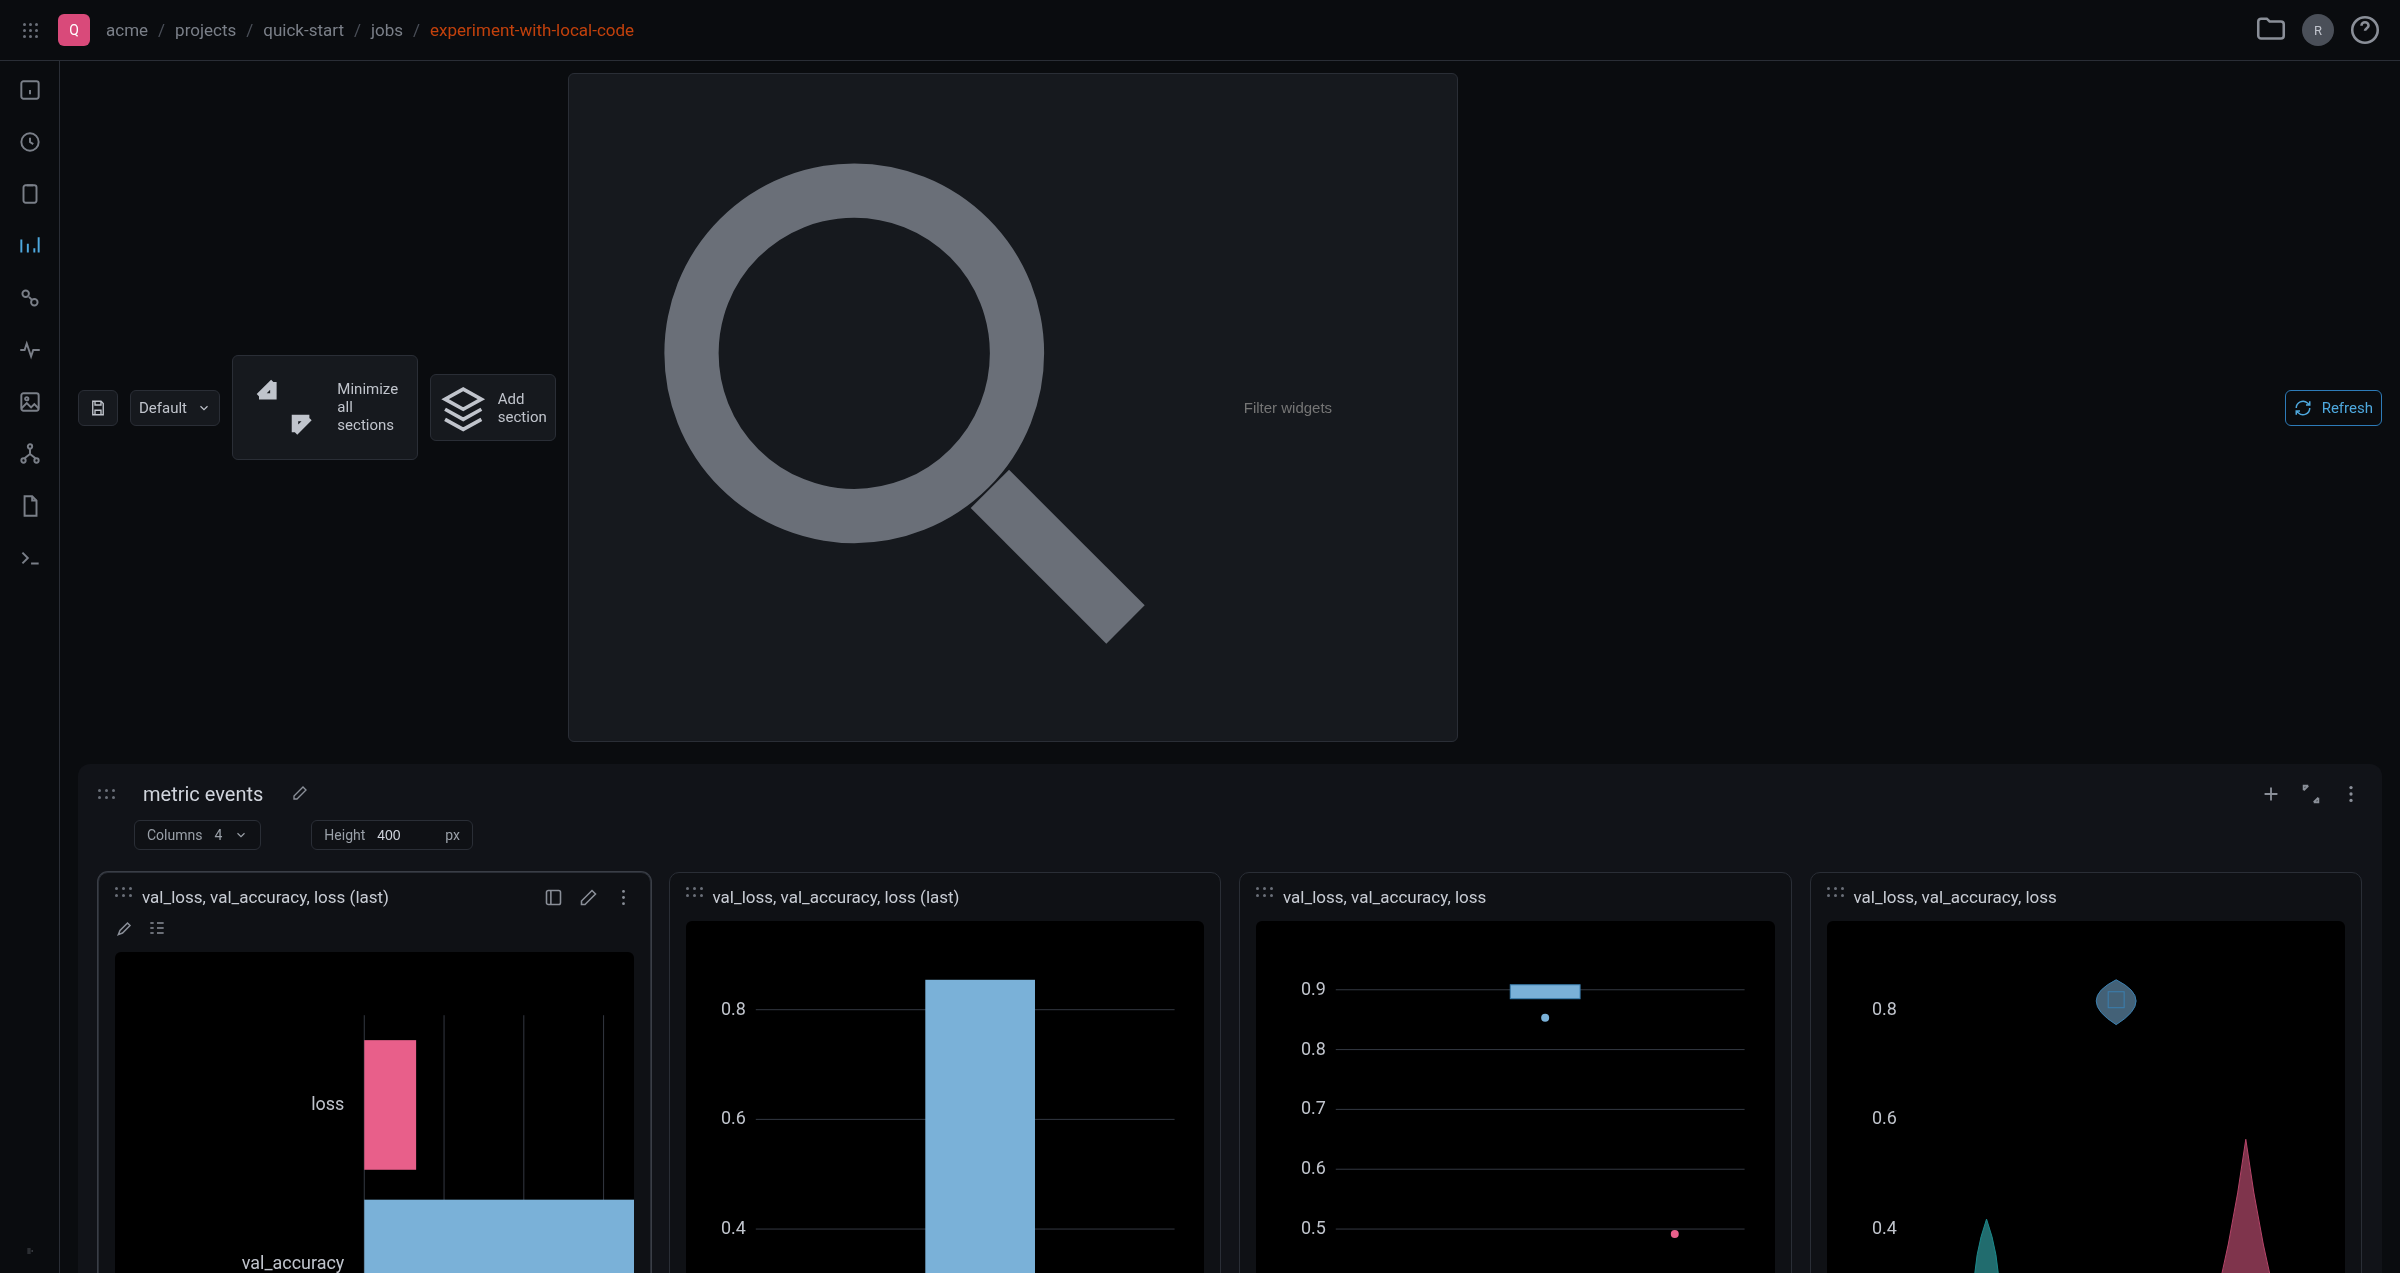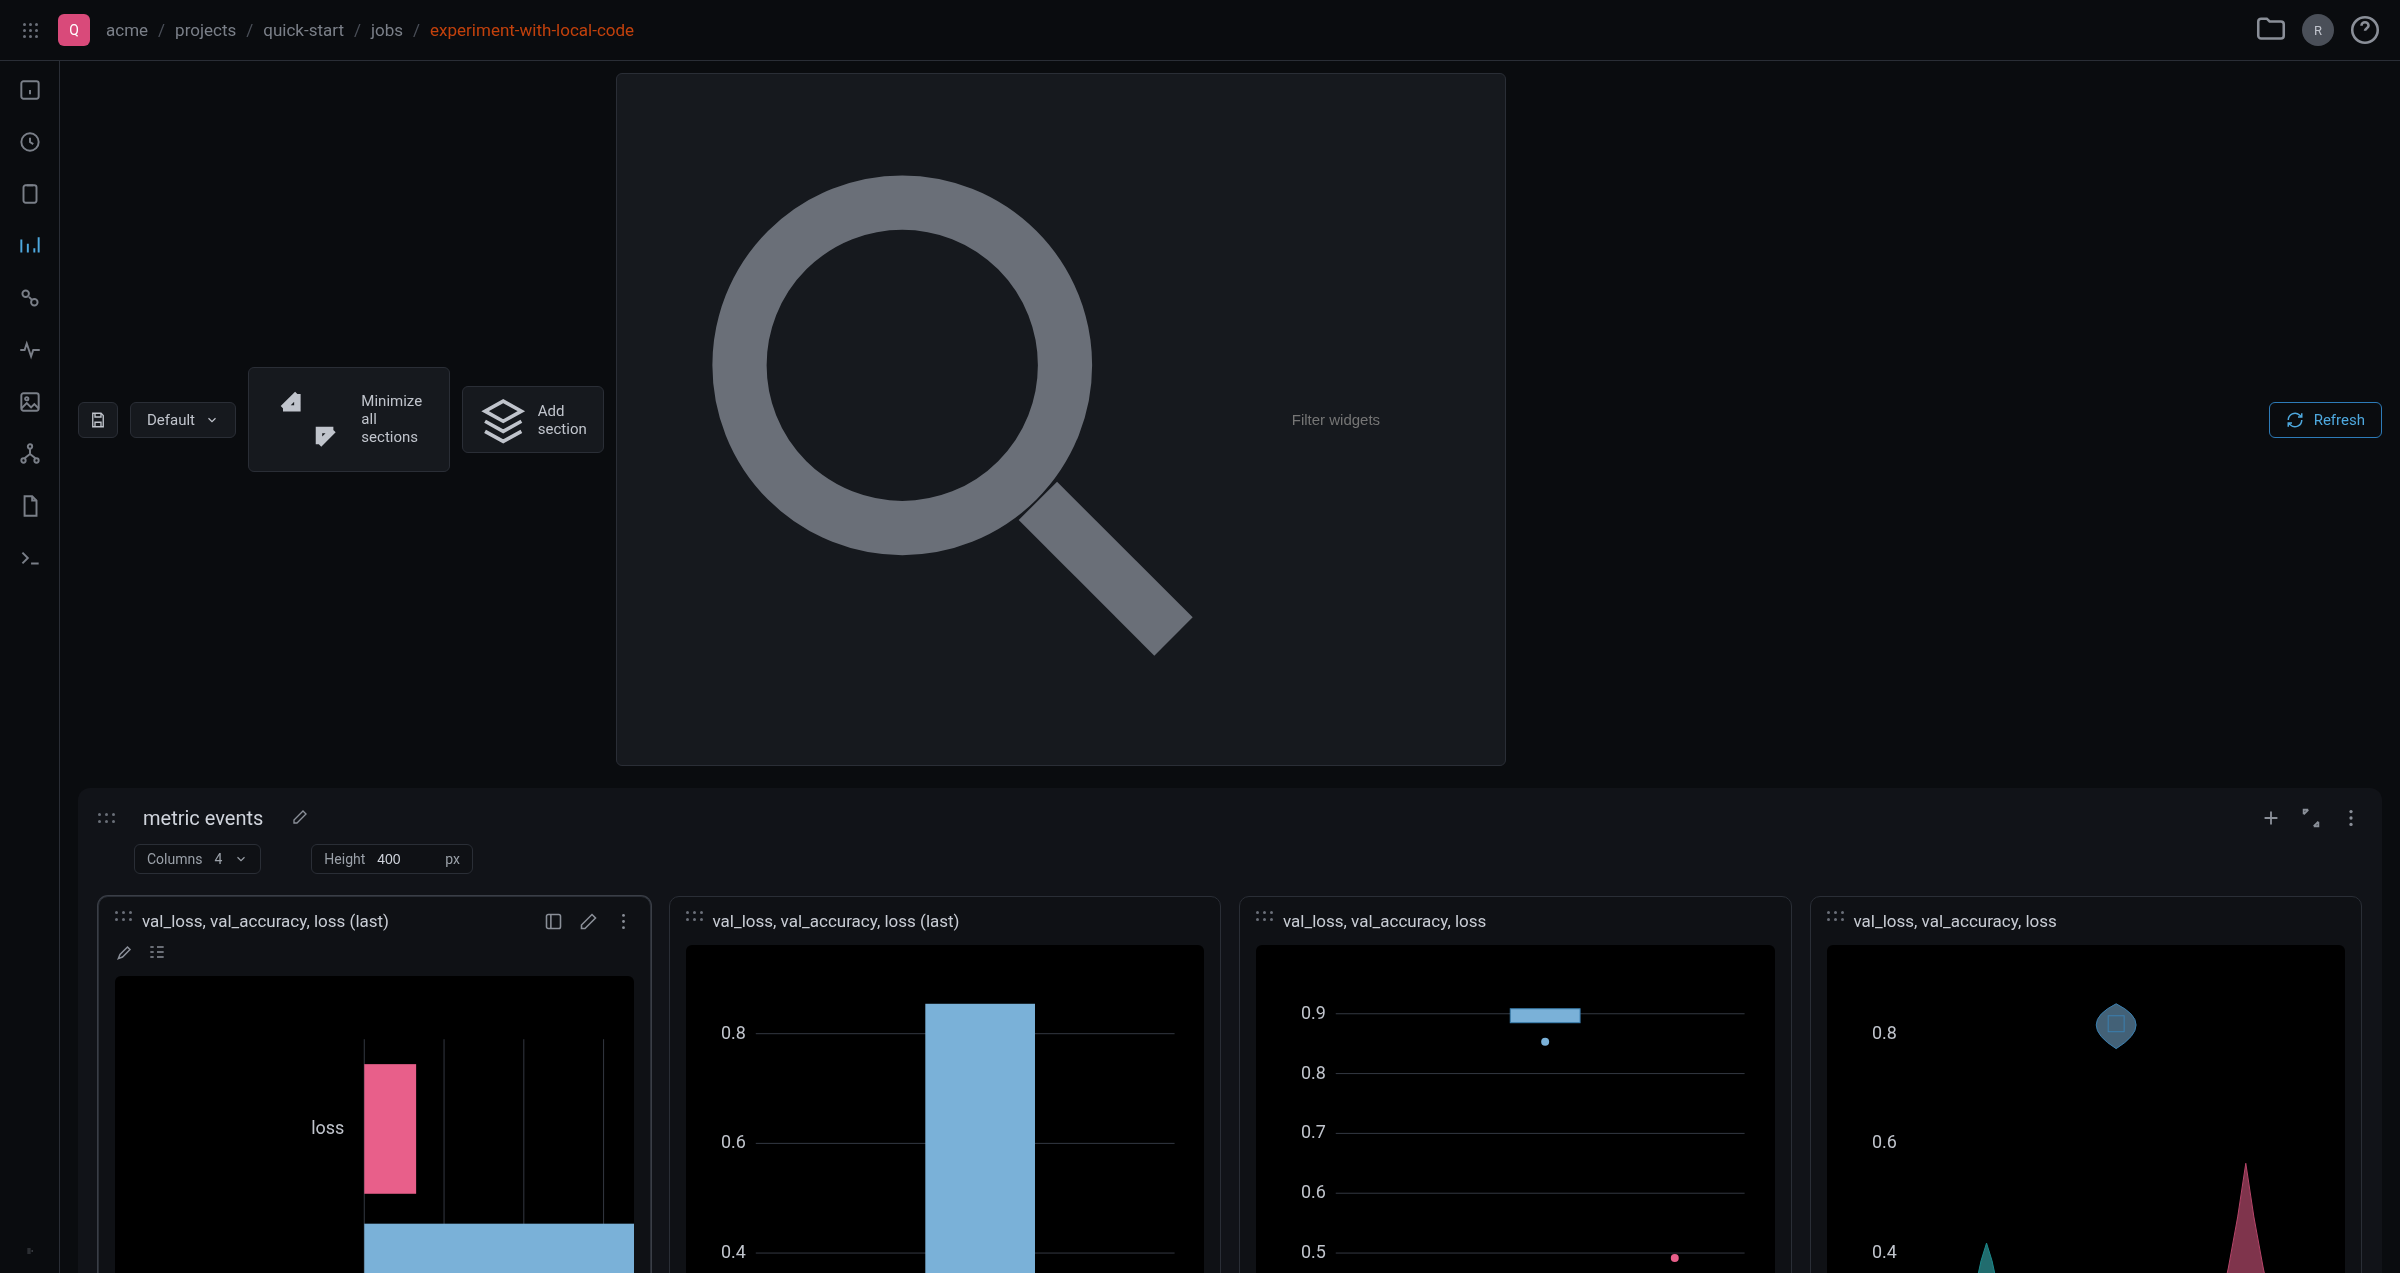--- a/index.html
+++ b/index.html
@@ -30,24 +30,24 @@
 .top-right { margin-left:auto; display:flex; gap:14px; align-items:center;}
 .top-right .icon-btn { width:34px;height:34px;display:flex;align-items:center;justify-content:center;color:#8a8f98;cursor:pointer;}
 .avatar { width:32px;height:32px;border-radius:50%;background:#4a4f58;display:flex;align-items:center;justify-content:center;font-size:13px;}
 .body-wrap { display:flex; height:calc(100% - 61px);}
 .left-rail { width:60px; border-right:1px solid #2a2e36; display:flex; flex-direction:column; align-items:center; padding-top:16px; gap:26px;}
 .left-rail .rail-icon { width:26px;height:26px;color:#7a7f88;cursor:pointer;display:flex;align-items:center;justify-content:center;}
 .left-rail .rail-icon.active { color:#4ea8de;}
 .left-rail .rail-bottom { margin-top:auto; padding-bottom:18px;}
 .main { flex:1; padding:12px 18px; overflow:auto;}
 .toolbar { display:flex; gap:12px; align-items:center; margin-bottom:22px;}
-.btn { background:#16191e; border:1px solid #2a2e36; border-radius:6px; padding:8px 16px; display:flex; align-items:center; gap:10px; color:#c0c4cc; cursor:pointer; font-size:15px;}
+.btn { background:#16191e; border:1px solid #2a2e36; border-radius:6px; padding:8px 8px; display:flex; align-items:center; gap:10px; color:#c0c4cc; cursor:pointer; font-size:15px;}
 .btn.icon-only { padding:8px 10px;}
 .btn.primary { border-color:#2d7bb8; color:#4ea8de; background:transparent;}
-.search-bar { flex:0 0 890px; background:#16191e; border:1px solid #2a2e36; border-radius:6px; padding:20px 14px; display:flex;align-items:center;gap:10px;color:#6a6f78;}
+.search-bar { flex:0 0 890px; background:#16191e; border:1px solid #2a2e36; border-radius:6px; padding:8px 14px; display:flex;align-items:center;gap:10px;color:#6a6f78;}
 .search-bar input { background:transparent; border:none; outline:none; color:#c0c4cc; font-size:15px; flex:1;}
 .refresh-wrap { margin-left:auto;}
 .section { background:#111318; border-radius:12px; padding:18px 20px; margin-bottom:22px;}
 .section-header { display:flex; align-items:center; gap:28px;}
 .section-title { font-size:20px; color:#d0d4dc;}
 .sec-actions { margin-left:auto; display:flex; gap:18px; color:#8a8f98;}
 .sec-actions .ic { cursor:pointer; width:22px;height:22px;display:flex;align-items:center;justify-content:center;}
 .drag-handle { display:grid; grid-template-columns:repeat(3,3px); grid-template-rows:repeat(2,3px); gap:4px;}
 .drag-handle span{width:3px;height:3px;background:#6a6f78;border-radius:50%;}
 .section-controls { display:flex; gap:14px; align-items:center; margin-top:14px; font-size:14px; color:#9aa0a8;}

